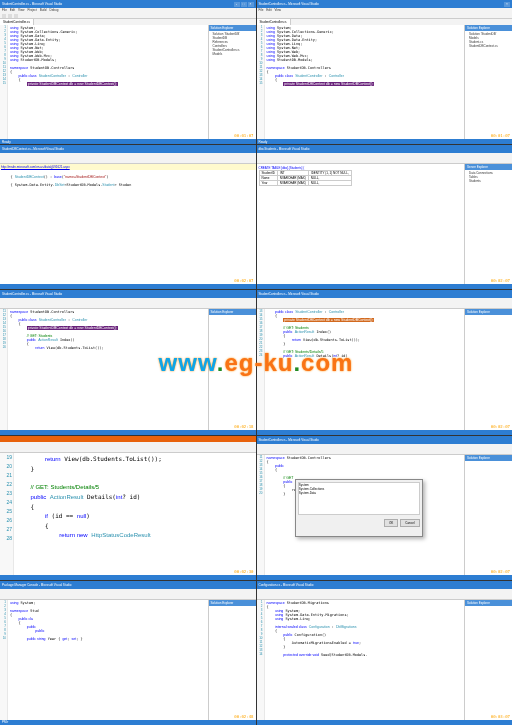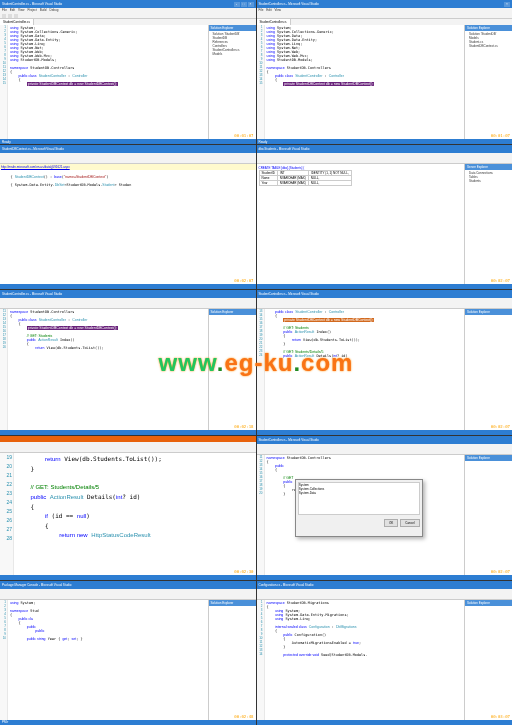--- a/index.html
+++ b/index.html
@@ -23,21 +23,21 @@
 .typ{color:#2b91af}
 .hl{background:#68217a;color:#fff;padding:0 1px}
 .hl-orange{background:#d2691e;color:#fff;padding:0 1px}
 .side{width:48px;background:#f3f3f3;border-left:1px solid #ccc;font-size:3px;display:flex;flex-direction:column}
 .side-header{background:#4a90d9;color:#fff;padding:1px 2px;font-size:3px;height:6px}
 .side-tree{flex:1;padding:1px;background:#fff;line-height:4px;color:#333;overflow:hidden}
 .tree-item{padding-left:3px;white-space:nowrap}
 .statusbar{background:#2d7dd2;height:5px;color:#fff;font-size:3px;padding:0 2px;display:flex;align-items:center}
 .timestamp{position:absolute;bottom:6px;right:2px;color:#ffa500;font-size:4px;z-index:10;font-family:monospace}
 .watermark{position:absolute;top:50%;left:50%;transform:translate(-50%,-50%);font-size:24px;font-weight:bold;z-index:100;pointer-events:none;letter-spacing:1px}
-.wm-w{color:#22c55e;text-shadow:0 0 2px #ff8c00}
+.wm-w{color:#0ea5e9;text-shadow:0 0 2px #ff8c00}
 .wm-dot{color:#228b22}
 .wm-e{color:#f97316;text-shadow:0 0 2px #ff8c00}
 .tabs{background:#f3f3f3;height:6px;display:flex;font-size:3px}
 .tab{padding:1px 3px;background:#fff;border-right:1px solid #ccc}
 .dialog{position:absolute;top:30%;left:15%;width:50%;height:40%;background:#f0f0f0;border:1px solid #888;box-shadow:2px 2px 4px rgba(0,0,0,0.3);font-size:3px}
 .dialog-list{background:#fff;margin:2px;height:60%;border:1px solid #ccc}
 .dialog-btns{display:flex;justify-content:flex-end;gap:2px;padding:2px}
 .dialog-btn{padding:1px 4px;background:#e1e1e1;border:1px solid #adadad;font-size:3px}
 .url-bar{background:#fffacd;padding:1px;font-size:3px;color:#0000ee;text-decoration:underline}
 .sql-grid{font-family:Consolas,monospace;font-size:3px;background:#fff;padding:2px}

